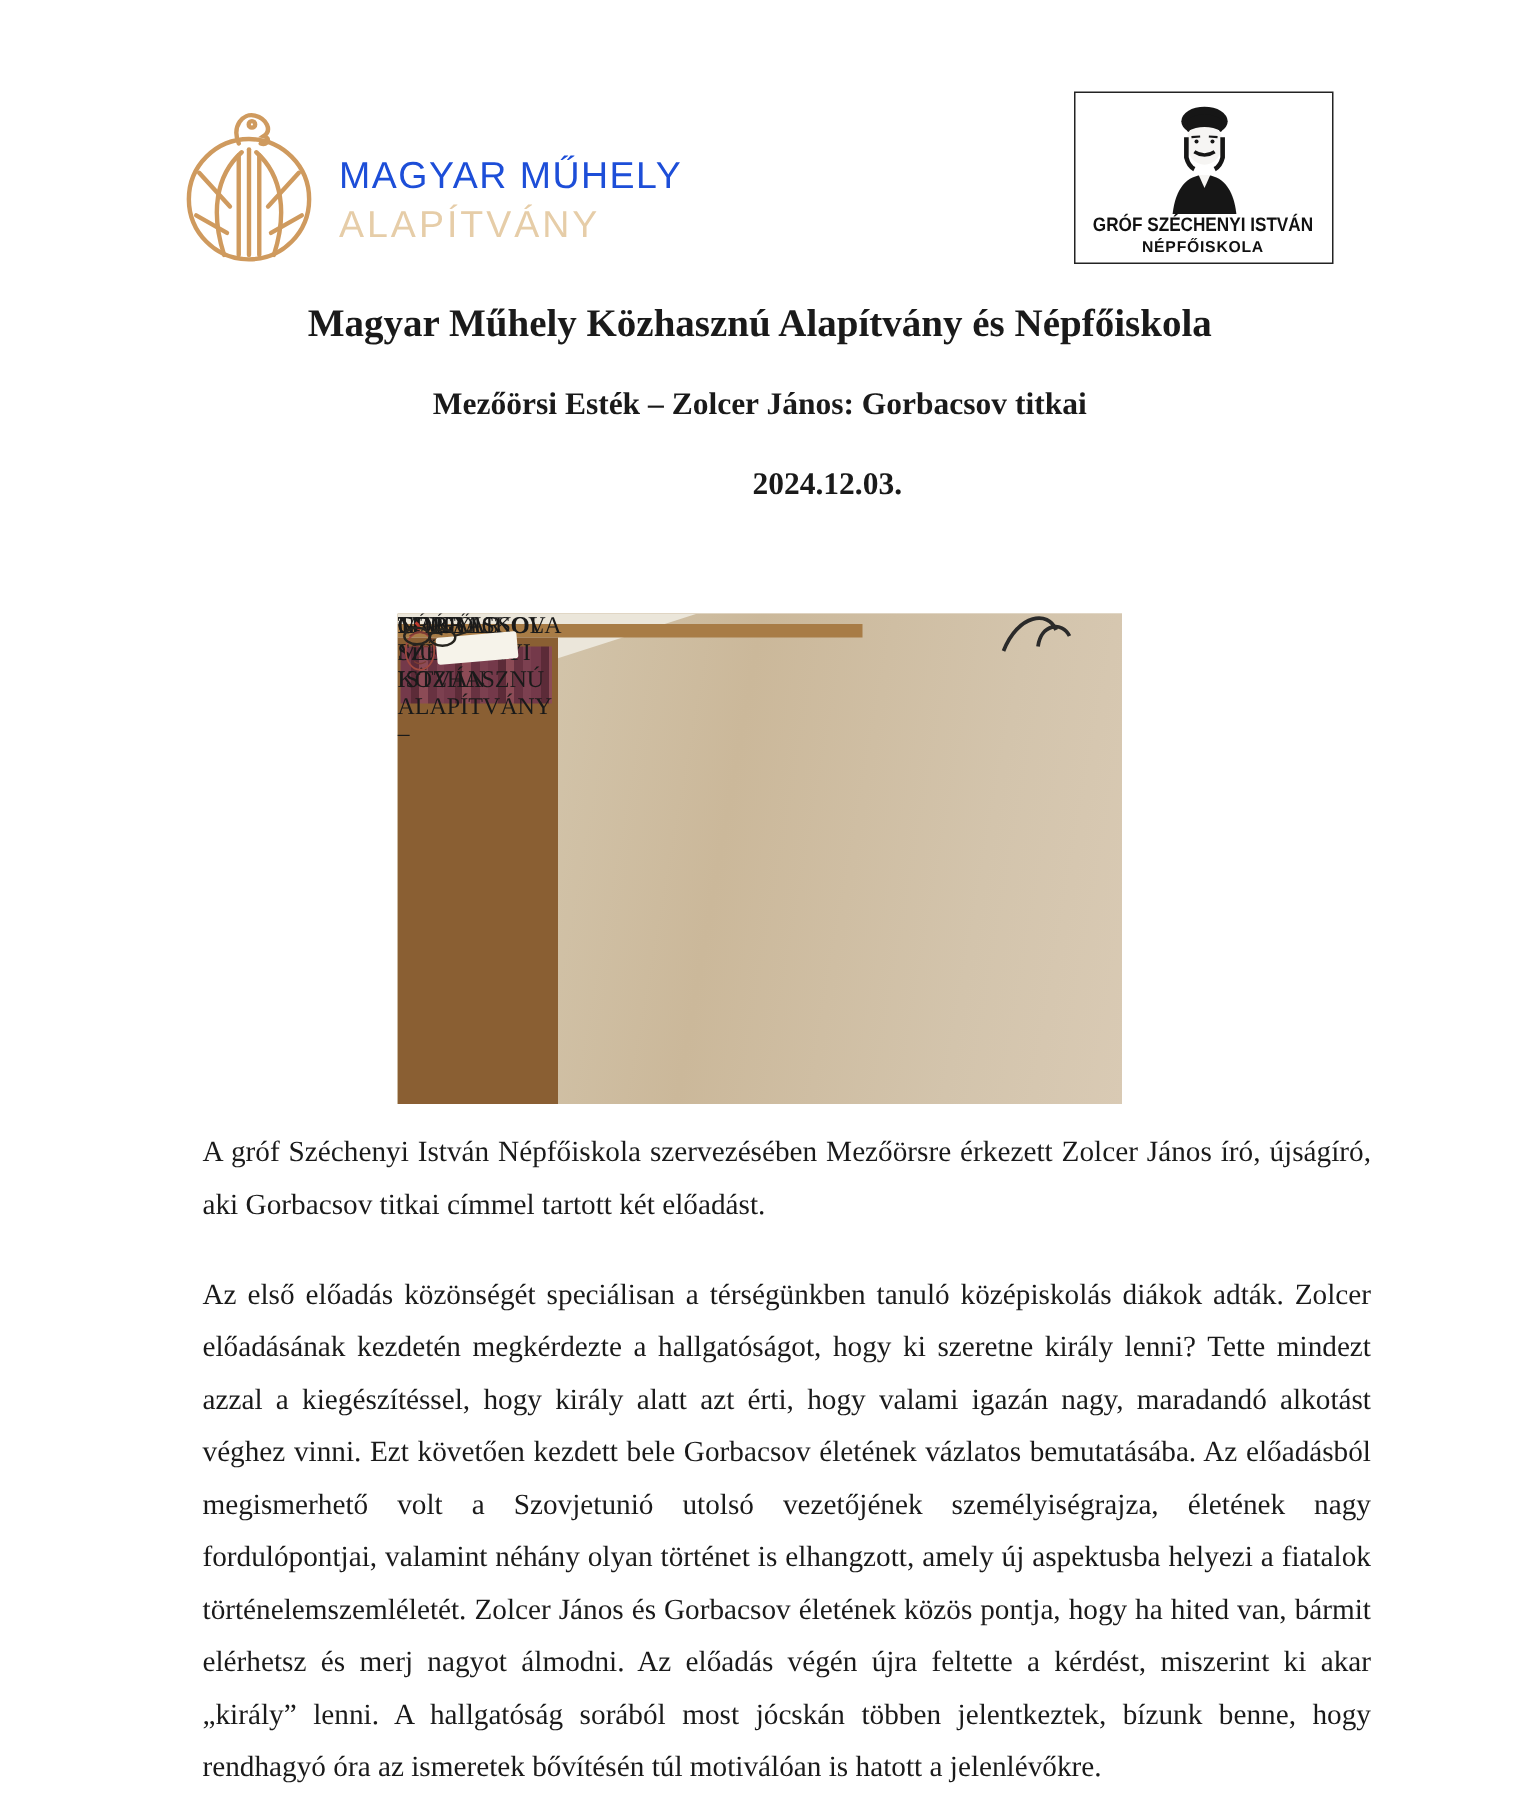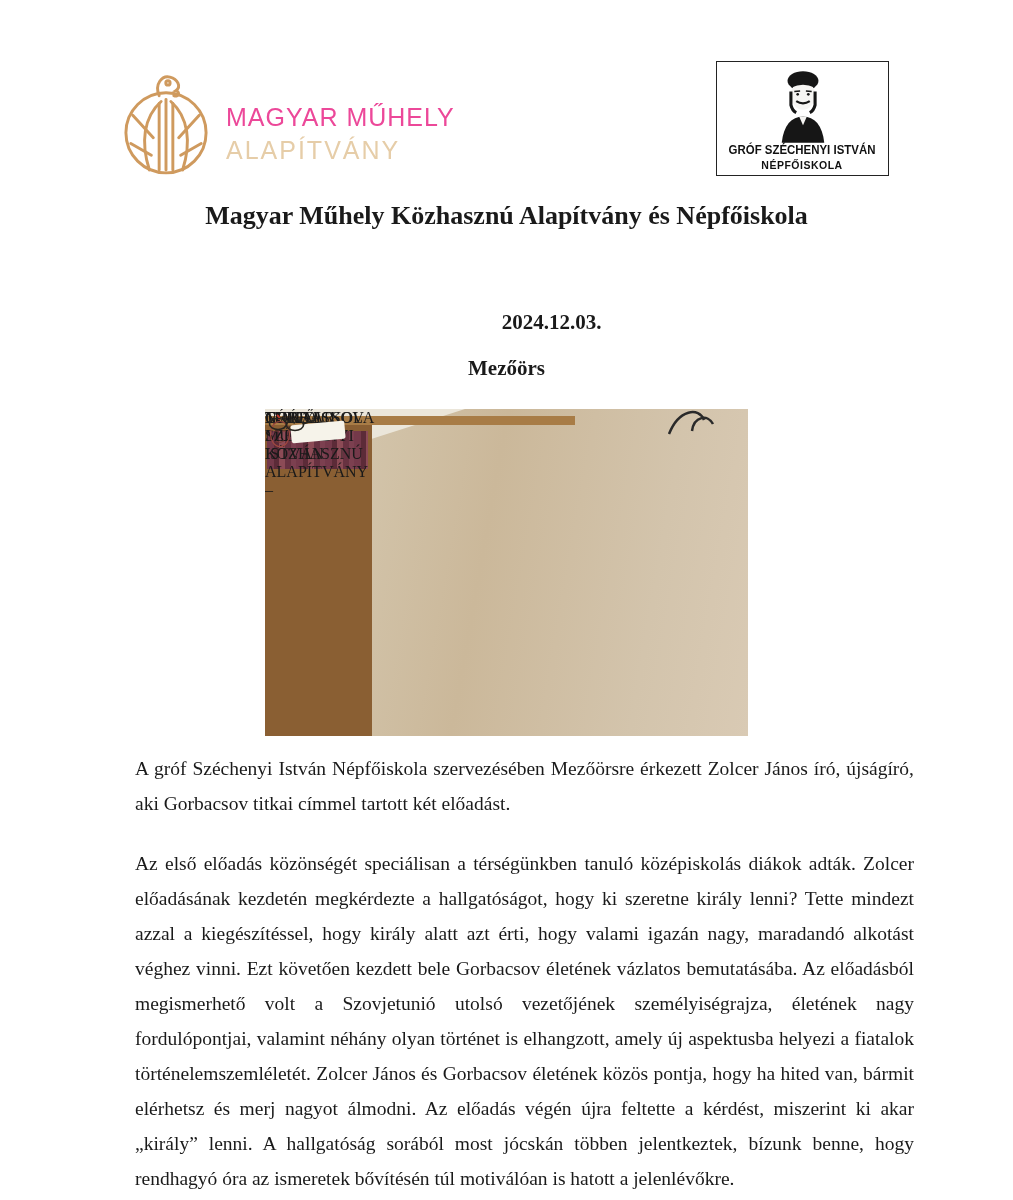--- a/index.html
+++ b/index.html
@@ -3,21 +3,21 @@
 <meta charset="utf-8">
 <style>
   html,body{margin:0;padding:0;background:#fff;}
   .page{position:relative;width:1013px;height:1200px;background:#ffffff;overflow:hidden;
         font-family:"Liberation Serif",serif;color:#1a1a1a;}
   .a{position:absolute;}
 
   
   .logo-left{left:118px;top:70px;width:340px;height:110px;}
   .ll-text1{left:108px;top:33px;font-family:"Liberation Sans",sans-serif;font-size:25px;
-            letter-spacing:1px;color:#ec4899;white-space:nowrap;}
+            letter-spacing:1px;color:#1d4ed8;white-space:nowrap;}
   .ll-text2{left:108px;top:66px;font-family:"Liberation Sans",sans-serif;font-size:25px;
             letter-spacing:2px;color:#e6cda8;white-space:nowrap;}
   .logo-right{left:716px;top:61px;width:173px;height:115px;background:#fff;
               border:1.5px solid #232323;box-sizing:border-box;text-align:center;}
   .lr-svg{left:57px;top:5px;}
   .lr-t1{left:0;top:80px;width:170px;font-family:"Liberation Sans",sans-serif;font-weight:bold;
          font-size:13px;color:#111;white-space:nowrap;transform:scaleX(.88);transform-origin:50% 50%;}
   .lr-t2{left:0;top:97px;width:170px;font-family:"Liberation Sans",sans-serif;font-weight:bold;
          font-size:10.5px;letter-spacing:.5px;color:#111;}
 
@@ -194,22 +194,22 @@
       <circle cx="35.5" cy="28" r="1.4" fill="#161616"></circle>
       <path d="M21,25 L27,24.5 M33,24.5 L39,25" stroke="#161616" stroke-width="1.5"></path>
       <path d="M8,78 C10,60 18,51 30,51 C42,51 50,60 52,78 Z" fill="#161616"></path>
       <path d="M26,51 L30,60 L34,51 Z" fill="#f6f5f3"></path>
     </svg>
     <div class="a lr-t1">GRÓF SZÉCHENYI ISTVÁN</div>
     <div class="a lr-t2">NÉPFŐISKOLA</div>
   </div>
 
   <div class="a h-center h1">Magyar Műhely Közhasznú Alapítvány és Népfőiskola</div>
+  <div class="a h-center h2">Mezőörsi Esték – Zolcer János: Gorbacsov titkai</div>
   <div class="a h-center h3">2024.12.03.</div>
-  <div class="a h-center h4">Mezőörs</div>
 
   <div class="a photo">
     <div class="a ph-wall"></div>
     <div class="a ph-ceiling"></div>
     <div class="a ph-beam"></div>
 
     <div class="a ph-shelf">
       <div class="a ph-row ph-row1"></div>
       <div class="a ph-plank" style="top:44px"></div>
       <div class="a ph-row ph-row2"></div>

